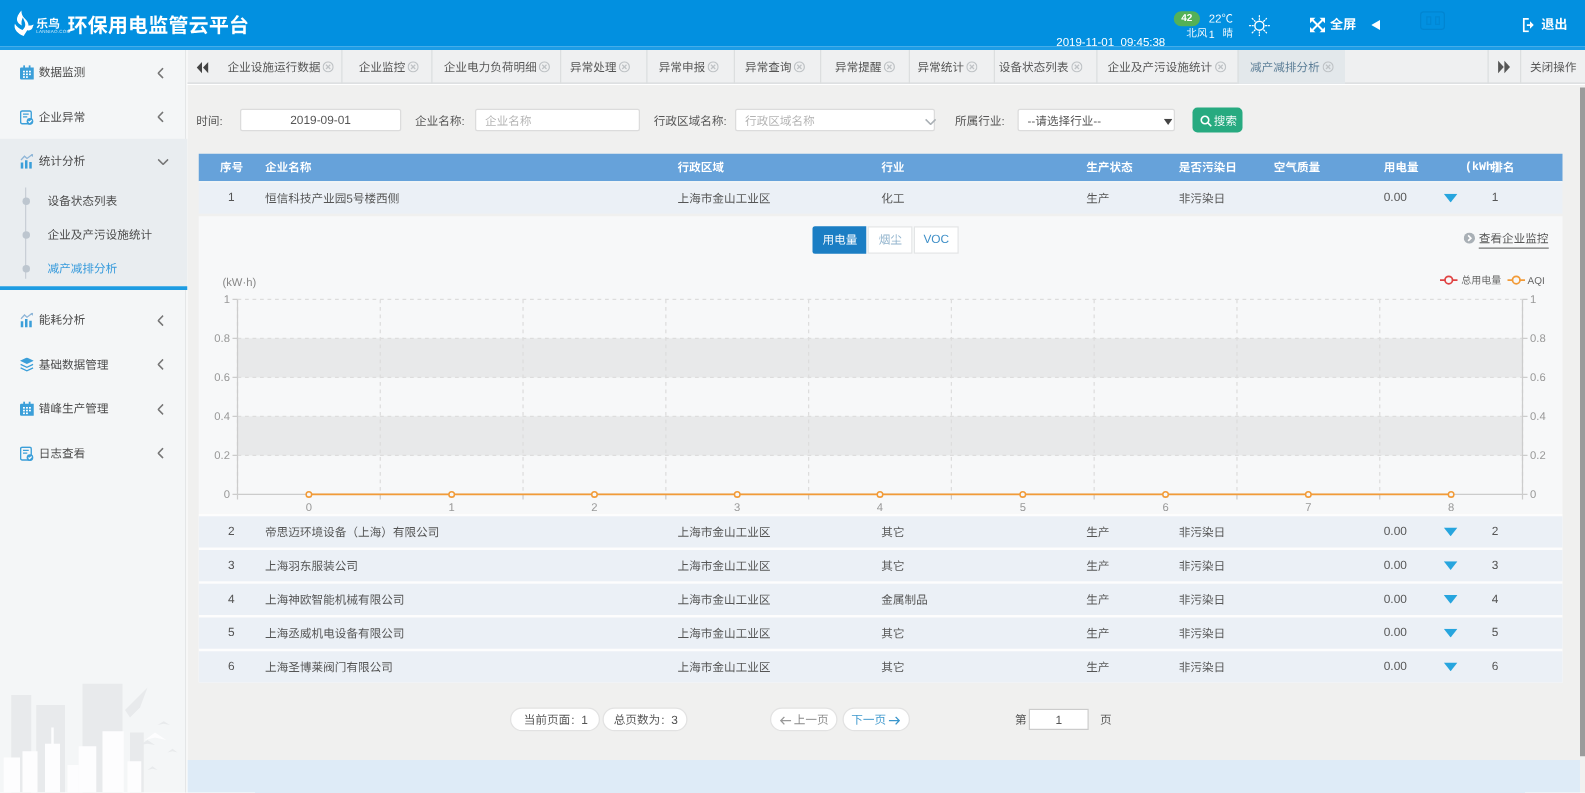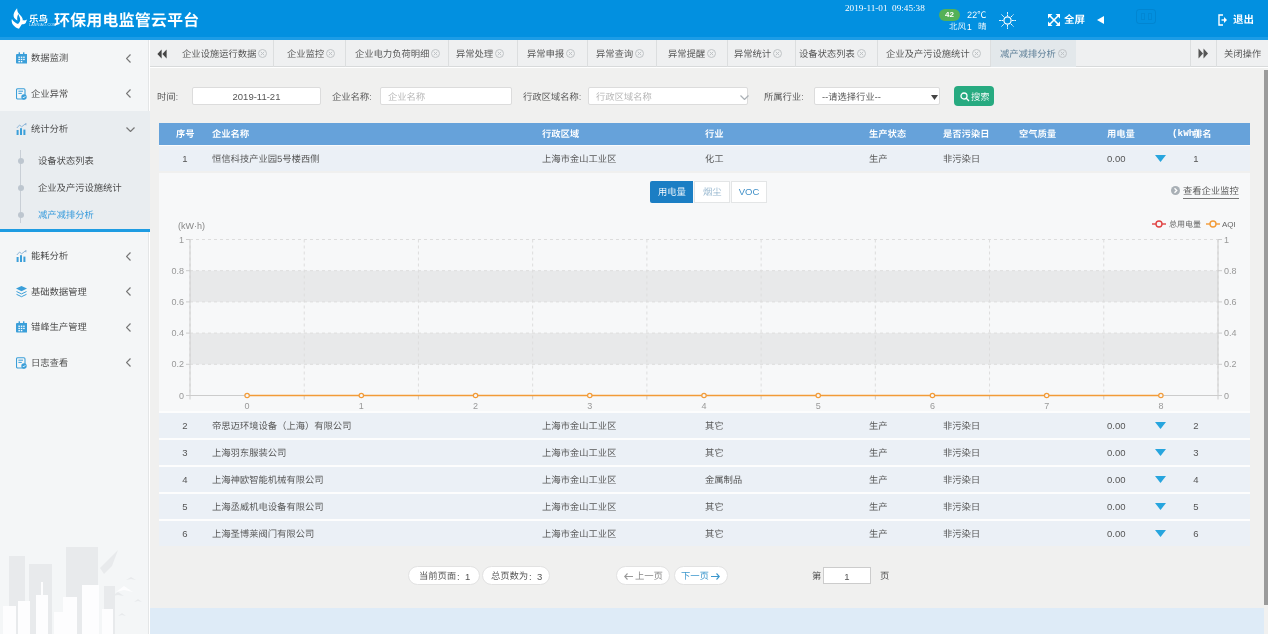--- a/index.html
+++ b/index.html
@@ -202,21 +202,21 @@
     <use href="#g2" transform="translate(0.0,13.92) scale(0.016000,-0.016000)"></use>
     <use href="#g3" transform="translate(16.1,13.92) scale(0.016000,-0.016000)"></use>
     <use href="#g4" transform="translate(32.3,13.92) scale(0.016000,-0.016000)"></use>
     <use href="#g5" transform="translate(48.4,13.92) scale(0.016000,-0.016000)"></use>
     <use href="#g6" transform="translate(64.6,13.92) scale(0.016000,-0.016000)"></use>
     <use href="#g7" transform="translate(80.8,13.92) scale(0.016000,-0.016000)"></use>
     <use href="#g8" transform="translate(96.9,13.92) scale(0.016000,-0.016000)"></use>
     <use href="#g9" transform="translate(113.1,13.92) scale(0.016000,-0.016000)"></use>
     <use href="#g10" transform="translate(129.2,13.92) scale(0.016000,-0.016000)"></use>
   </svg>
-<div style="position:absolute;left:845px;top:3px;font-family:Liberation Serif, serif;font-size:9.2px;color:#fff">2019-11-01&nbsp; 09:45:38</div>
+<div style="position:absolute;left:845px;top:29px;font-family:Liberation Sans, sans-serif;font-size:9.2px;color:#fff">2019-11-01&nbsp; 09:45:38</div>
 <div style="position:absolute;left:939px;top:8.5px;width:21px;height:12px;border-radius:6px;background:#54b157;color:#fff;font-family:'Liberation Sans';font-size:8px;font-weight:bold;text-align:center;line-height:12px">42</div>
 <svg class="t" style="left:967.0px;top:9.5px;fill:#fff;" width="19.4" height="11.5" viewBox="0 0 19.4 11.5">
     <use href="#g11" transform="translate(0.0,8.00) scale(0.004492,-0.004492)"></use>
     <use href="#g11" transform="translate(5.1,8.00) scale(0.004492,-0.004492)"></use>
     <use href="#g12" transform="translate(10.2,8.00) scale(0.009200,-0.009200)"></use>
   </svg>
 <svg class="t" style="left:949.0px;top:21.8px;fill:#fff;" width="17.0" height="10.6" viewBox="0 0 17.0 10.6">
     <use href="#g13" transform="translate(0.0,7.39) scale(0.008500,-0.008500)"></use>
     <use href="#g14" transform="translate(8.5,7.39) scale(0.008500,-0.008500)"></use>
   </svg>
@@ -649,21 +649,21 @@
   </svg>
 <div style="position:absolute;left:150px;top:68px;width:1114px;height:540px;background:#f0f0ef"></div>
 <div style="position:absolute;left:150px;top:608px;width:1114px;height:26px;background:#deebf7"></div>
 <div style="position:absolute;left:1264px;top:68px;width:4px;height:566px;background:#f1f1f0"></div>
 <div style="position:absolute;left:1264px;top:70px;width:4px;height:535px;background:#9b9b9b"></div>
 <svg class="t" style="left:157.0px;top:92.4px;fill:#555;" width="21.2" height="11.6" viewBox="0 0 21.2 11.6">
     <use href="#g76" transform="translate(0.0,8.09) scale(0.009300,-0.009300)"></use>
     <use href="#g77" transform="translate(9.3,8.09) scale(0.009300,-0.009300)"></use>
     <use href="#g78" transform="translate(18.6,8.09) scale(0.004541,-0.004541)"></use>
   </svg>
-<div style="position:absolute;left:192px;top:87px;width:129px;height:18px;background:#fff;border:1px solid #dcdcdc;border-radius:2px;font-family:'Liberation Sans';font-size:9.5px;color:#555;text-align:center;line-height:18px">2019-11-21</div>
+<div style="position:absolute;left:192px;top:87px;width:129px;height:18px;background:#fff;border:1px solid #dcdcdc;border-radius:2px;font-family:'Liberation Sans';font-size:9.5px;color:#555;text-align:center;line-height:18px">2019-09-01</div>
 <svg class="t" style="left:332.0px;top:92.4px;fill:#555;" width="39.8" height="11.6" viewBox="0 0 39.8 11.6">
     <use href="#g24" transform="translate(0.0,8.09) scale(0.009300,-0.009300)"></use>
     <use href="#g25" transform="translate(9.3,8.09) scale(0.009300,-0.009300)"></use>
     <use href="#g79" transform="translate(18.6,8.09) scale(0.009300,-0.009300)"></use>
     <use href="#g80" transform="translate(27.9,8.09) scale(0.009300,-0.009300)"></use>
     <use href="#g78" transform="translate(37.2,8.09) scale(0.004541,-0.004541)"></use>
   </svg>
 <div style="position:absolute;left:380px;top:87px;width:132px;height:18px;background:#fff;border:1px solid #dcdcdc;border-radius:2px"></div>
 <svg class="t" style="left:388.0px;top:92.4px;fill:#b3b3b3;" width="37.2" height="11.6" viewBox="0 0 37.2 11.6">
     <use href="#g24" transform="translate(0.0,8.09) scale(0.009300,-0.009300)"></use>

